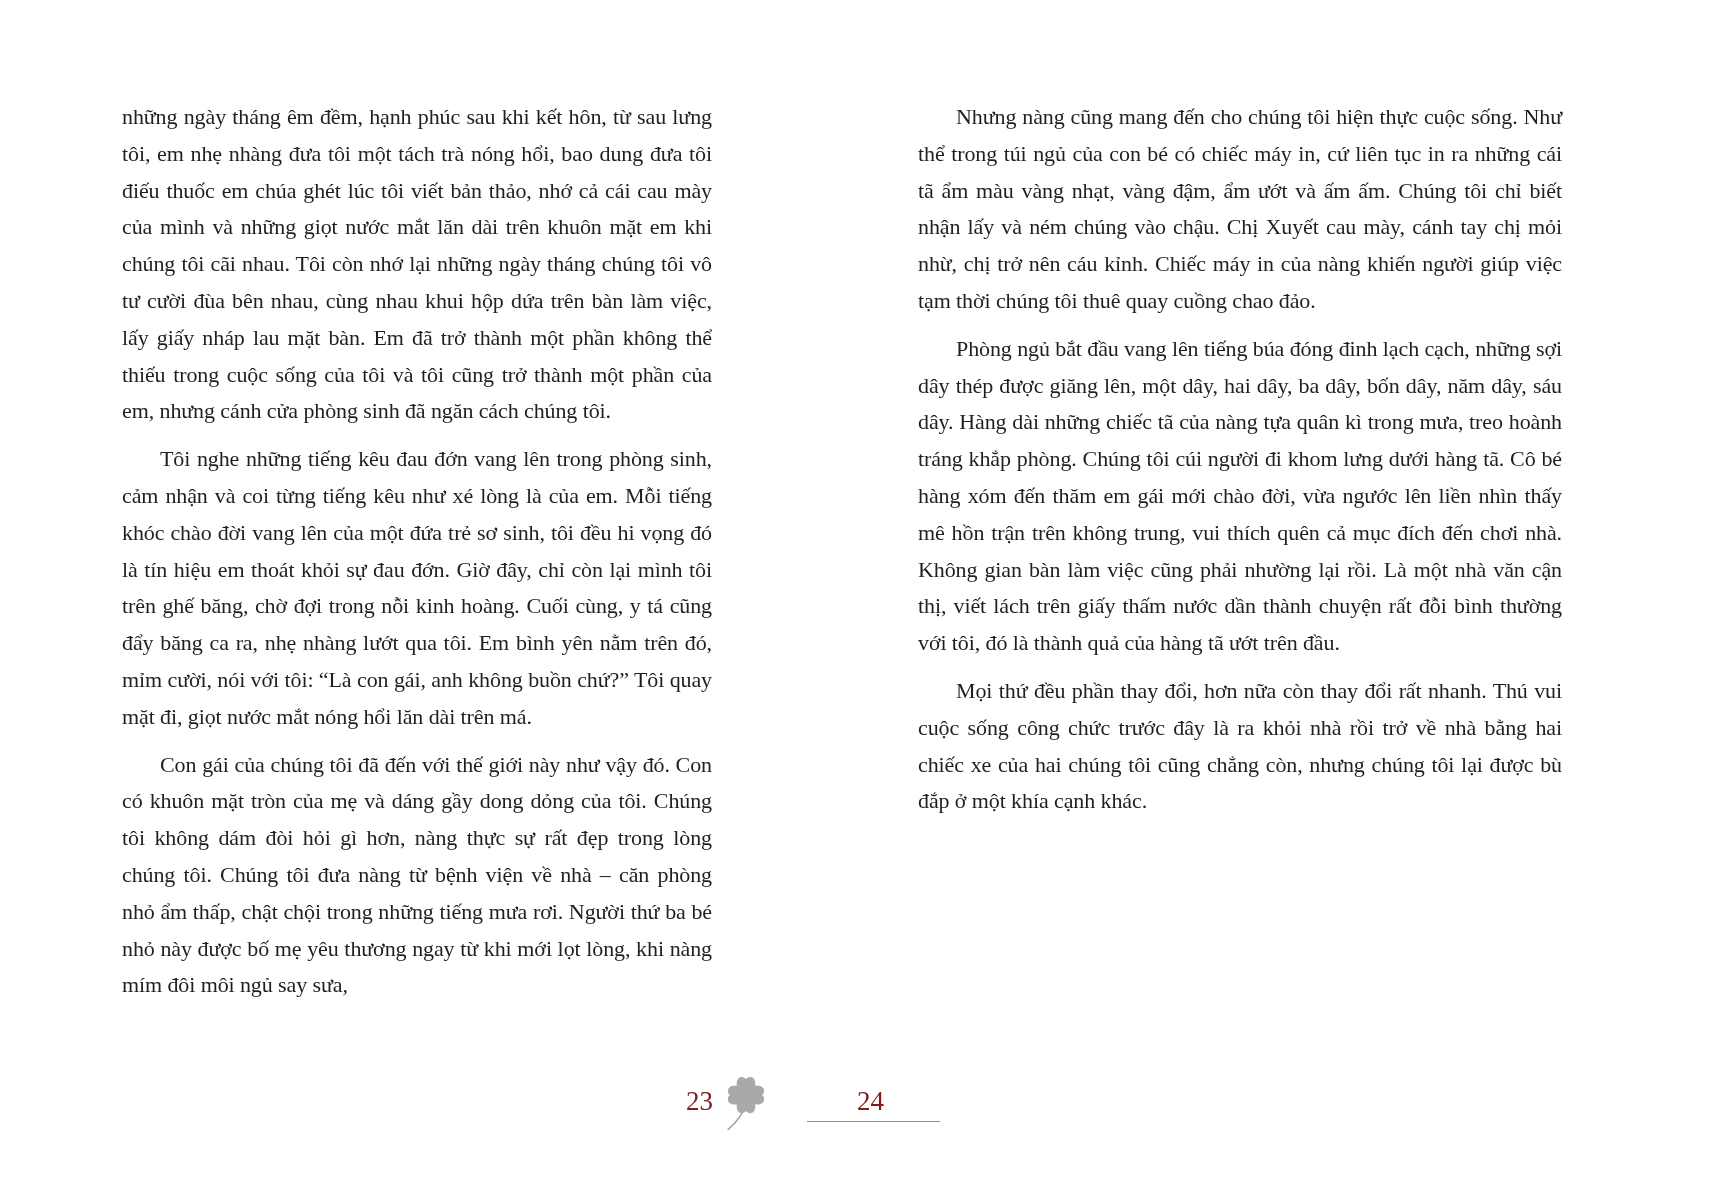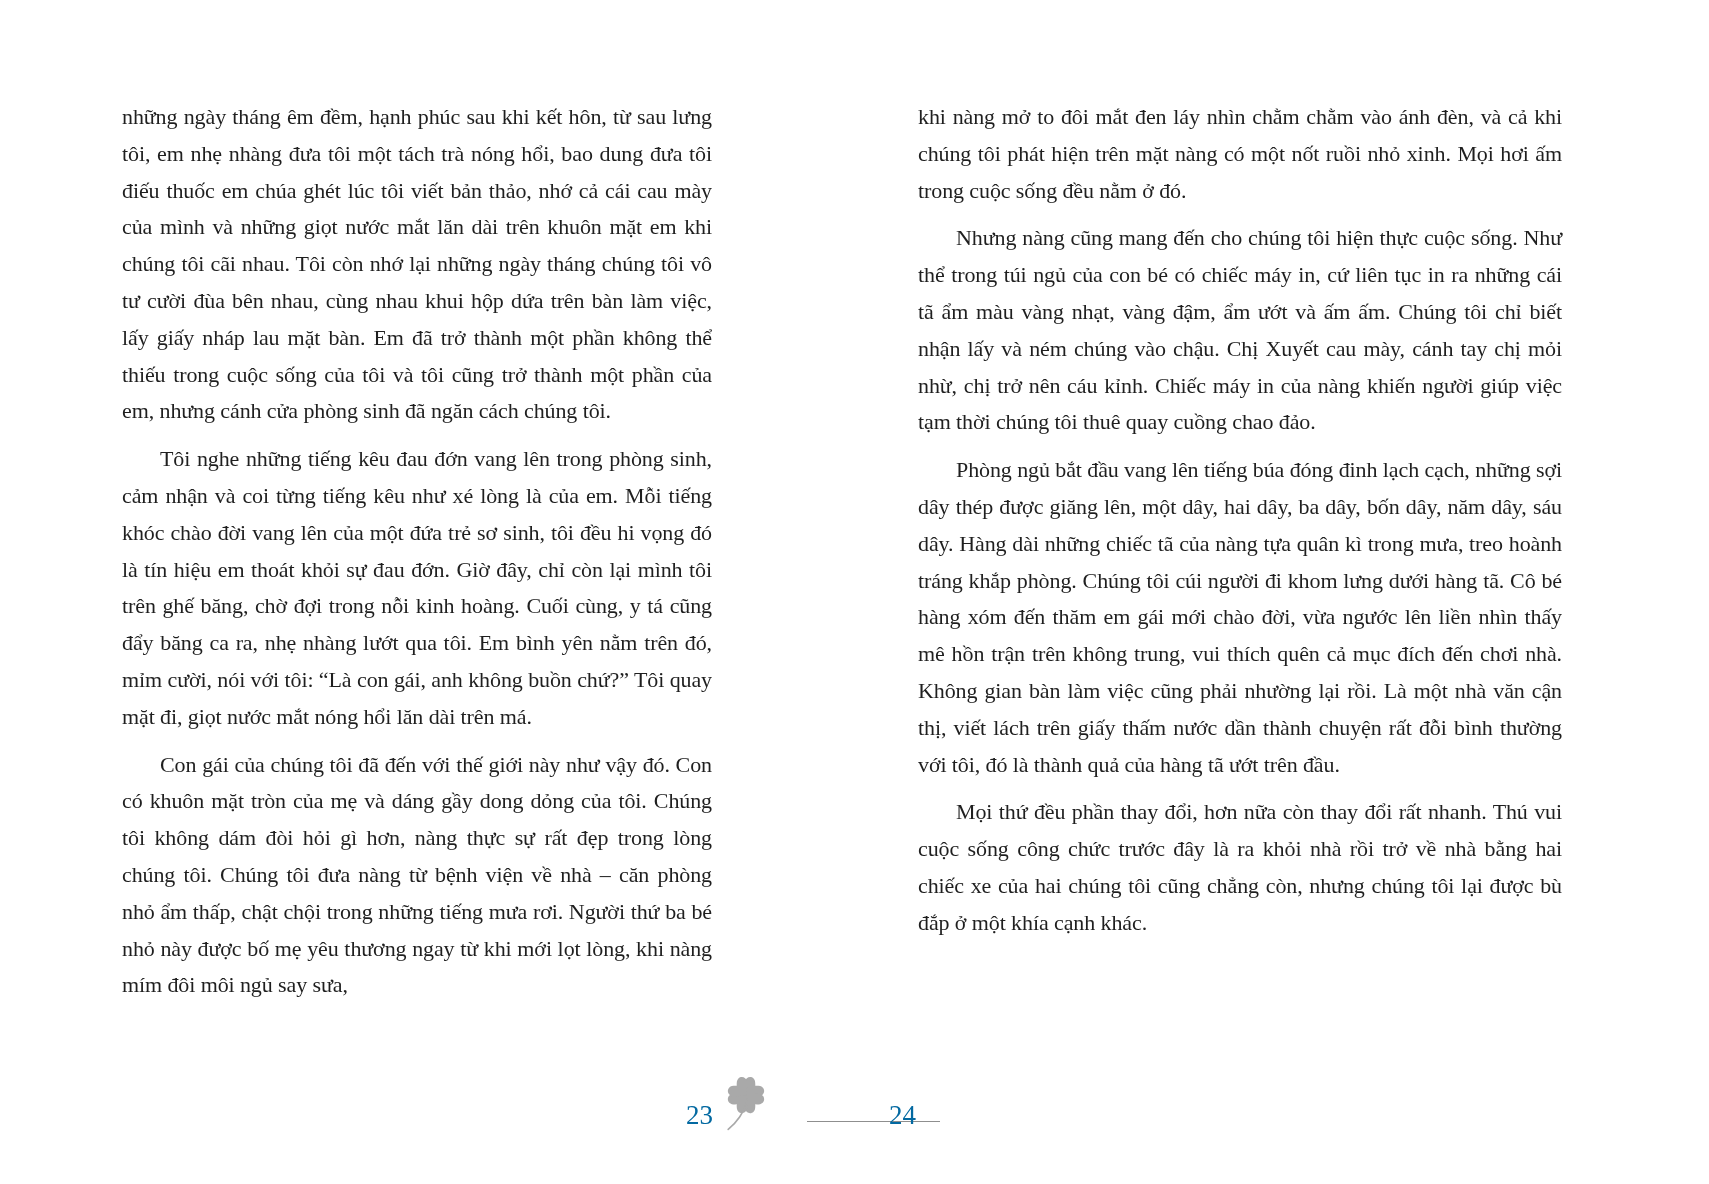--- a/index.html
+++ b/index.html
@@ -14,41 +14,40 @@
   .para{
     margin:0 0 11px 0;
     font-size:22px;line-height:36.8px;
     text-align:justify;
     letter-spacing:-0.1px;
     text-indent:0;
   }
   .para.indent{text-indent:38px;}
   .footer-pagenum{
     position:absolute;top:1086px;
-    font-size:27px;line-height:30px;color:#0369a1;margin-top:14px;
+    font-size:27px;line-height:30px;color:#7f1d1d;
   }
   #pagenum-left{left:686px;}
-  #pagenum-right{left:889px;}
+  #pagenum-right{left:857px;}
   .clover{position:absolute;left:714px;top:1062px;width:64px;height:70px;}
   .footer-rule{
     position:absolute;left:807px;top:1121px;width:133px;height:0;
     border-top:1.5px solid #8f8f8f;
   }
 </style>
 </head>
 <body>
 
 <div class="page-text left">
     <p class="para">những ngày tháng êm đềm, hạnh phúc sau khi kết hôn, từ sau lưng tôi, em nhẹ nhàng đưa tôi một tách trà nóng hổi, bao dung đưa tôi điếu thuốc em chúa ghét lúc tôi viết bản thảo, nhớ cả cái cau mày của mình và những giọt nước mắt lăn dài trên khuôn mặt em khi chúng tôi cãi nhau. Tôi còn nhớ lại những ngày tháng chúng tôi vô tư cười đùa bên nhau, cùng nhau khui hộp dứa trên bàn làm việc, lấy giấy nháp lau mặt bàn. Em đã trở thành một phần không thể thiếu trong cuộc sống của tôi và tôi cũng trở thành một phần của em, nhưng cánh cửa phòng sinh đã ngăn cách chúng tôi.</p>
     <p class="para indent">Tôi nghe những tiếng kêu đau đớn vang lên trong phòng sinh, cảm nhận và coi từng tiếng kêu như xé lòng là của em. Mỗi tiếng khóc chào đời vang lên của một đứa trẻ sơ sinh, tôi đều hi vọng đó là tín hiệu em thoát khỏi sự đau đớn. Giờ đây, chỉ còn lại mình tôi trên ghế băng, chờ đợi trong nỗi kinh hoàng. Cuối cùng, y tá cũng đẩy băng ca ra, nhẹ nhàng lướt qua tôi. Em bình yên nằm trên đó, mỉm cười, nói với tôi: “Là con gái, anh không buồn chứ?” Tôi quay mặt đi, giọt nước mắt nóng hổi lăn dài trên má.</p>
     <p class="para indent">Con gái của chúng tôi đã đến với thế giới này như vậy đó. Con có khuôn mặt tròn của mẹ và dáng gầy dong dỏng của tôi. Chúng tôi không dám đòi hỏi gì hơn, nàng thực sự rất đẹp trong lòng chúng tôi. Chúng tôi đưa nàng từ bệnh viện về nhà – căn phòng nhỏ ẩm thấp, chật chội trong những tiếng mưa rơi. Người thứ ba bé nhỏ này được bố mẹ yêu thương ngay từ khi mới lọt lòng, khi nàng mím đôi môi ngủ say sưa,</p>
   </div>
 
 <div class="page-text right">
-    <p class="para">khi nàng mở to đôi mắt đen láy nhìn chằm chằm vào ánh đèn, và cả khi chúng tôi phát hiện trên mặt nàng có một nốt ruồi nhỏ xinh. Mọi hơi ấm trong cuộc sống đều nằm ở đó.</p>
     <p class="para indent">Nhưng nàng cũng mang đến cho chúng tôi hiện thực cuộc sống. Như thể trong túi ngủ của con bé có chiếc máy in, cứ liên tục in ra những cái tã ẩm màu vàng nhạt, vàng đậm, ẩm ướt và ấm ấm. Chúng tôi chỉ biết nhận lấy và ném chúng vào chậu. Chị Xuyết cau mày, cánh tay chị mỏi nhừ, chị trở nên cáu kỉnh. Chiếc máy in của nàng khiến người giúp việc tạm thời chúng tôi thuê quay cuồng chao đảo.</p>
     <p class="para indent">Phòng ngủ bắt đầu vang lên tiếng búa đóng đinh lạch cạch, những sợi dây thép được giăng lên, một dây, hai dây, ba dây, bốn dây, năm dây, sáu dây. Hàng dài những chiếc tã của nàng tựa quân kì trong mưa, treo hoành tráng khắp phòng. Chúng tôi cúi người đi khom lưng dưới hàng tã. Cô bé hàng xóm đến thăm em gái mới chào đời, vừa ngước lên liền nhìn thấy mê hồn trận trên không trung, vui thích quên cả mục đích đến chơi nhà. Không gian bàn làm việc cũng phải nhường lại rồi. Là một nhà văn cận thị, viết lách trên giấy thấm nước dần thành chuyện rất đỗi bình thường với tôi, đó là thành quả của hàng tã ướt trên đầu.</p>
     <p class="para indent">Mọi thứ đều phần thay đổi, hơn nữa còn thay đổi rất nhanh. Thú vui cuộc sống công chức trước đây là ra khỏi nhà rồi trở về nhà bằng hai chiếc xe của hai chúng tôi cũng chẳng còn, nhưng chúng tôi lại được bù đắp ở một khía cạnh khác.</p>
   </div>
 
 <div id="pagenum-left" class="footer-pagenum">23</div>
 
 <svg class="clover" viewBox="0 0 100 110" xmlns="http://www.w3.org/2000/svg" aria-hidden="true">
   <defs>
     <path id="leaf" d="M12 21s-8.2-5.4-10.6-9.1C-1 8.3 1.3 3.6 5.5 3.6c2.4 0 4.1 1.6 6.5 4.1 2.4-2.5 4.1-4.1 6.5-4.1 4.2 0 6.5 4.7 4.1 8.3C20.2 15.6 12 21 12 21z"></path>

